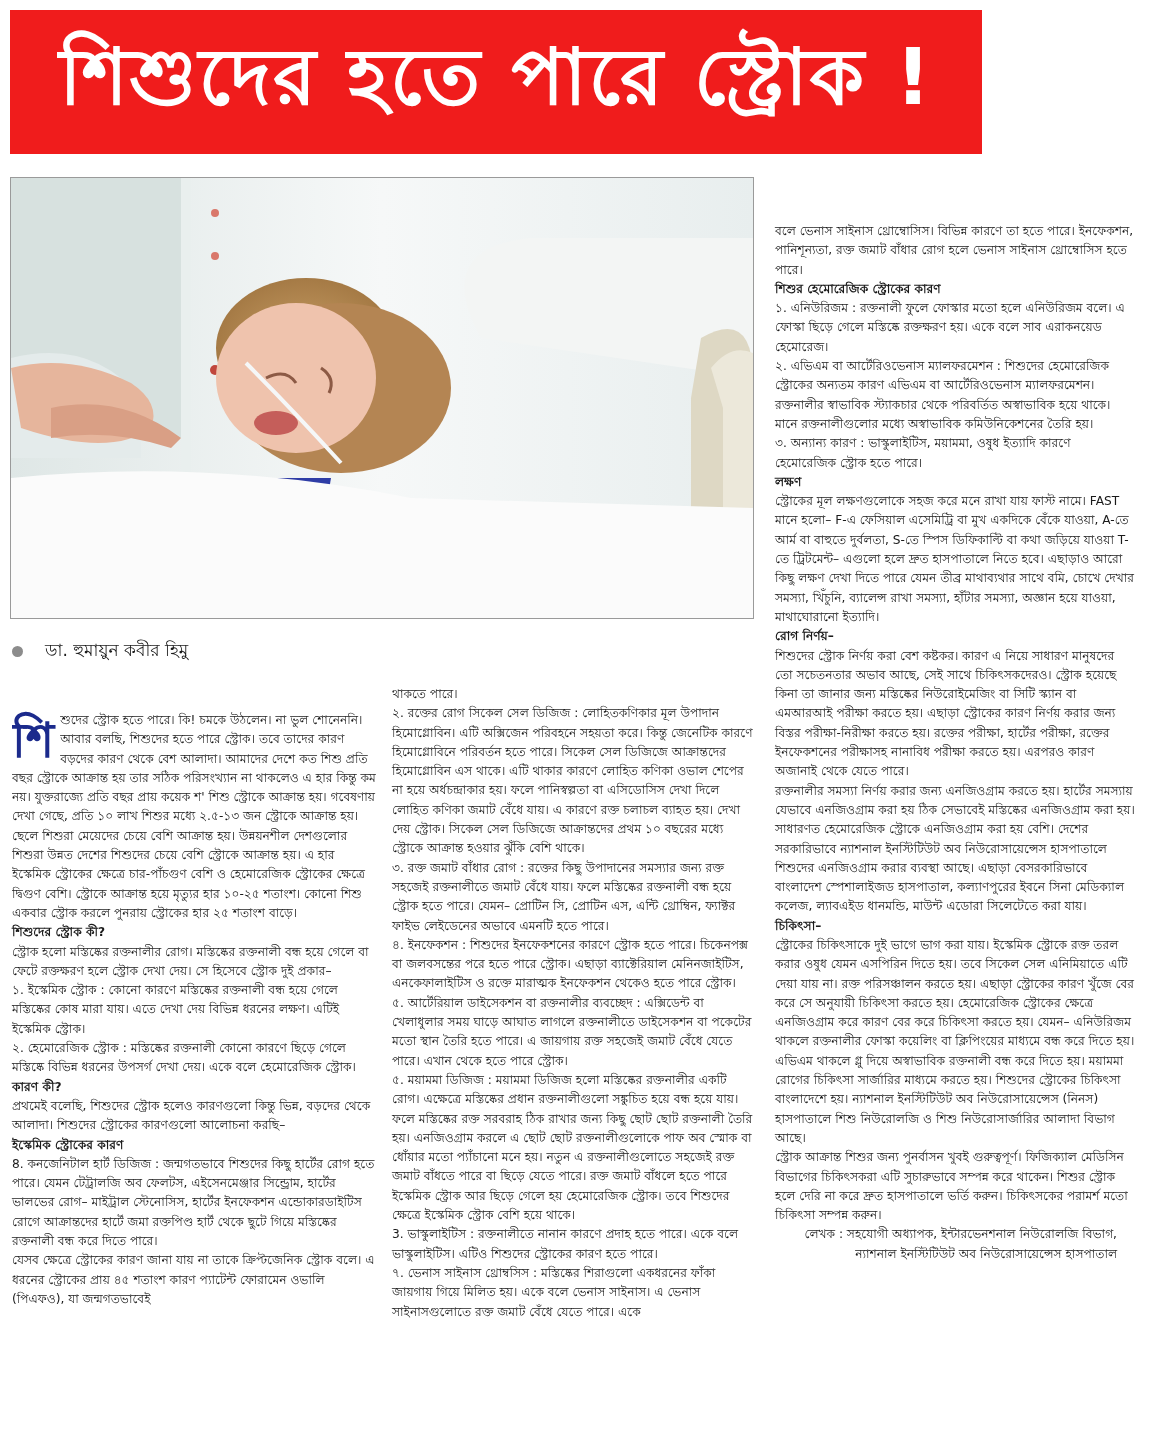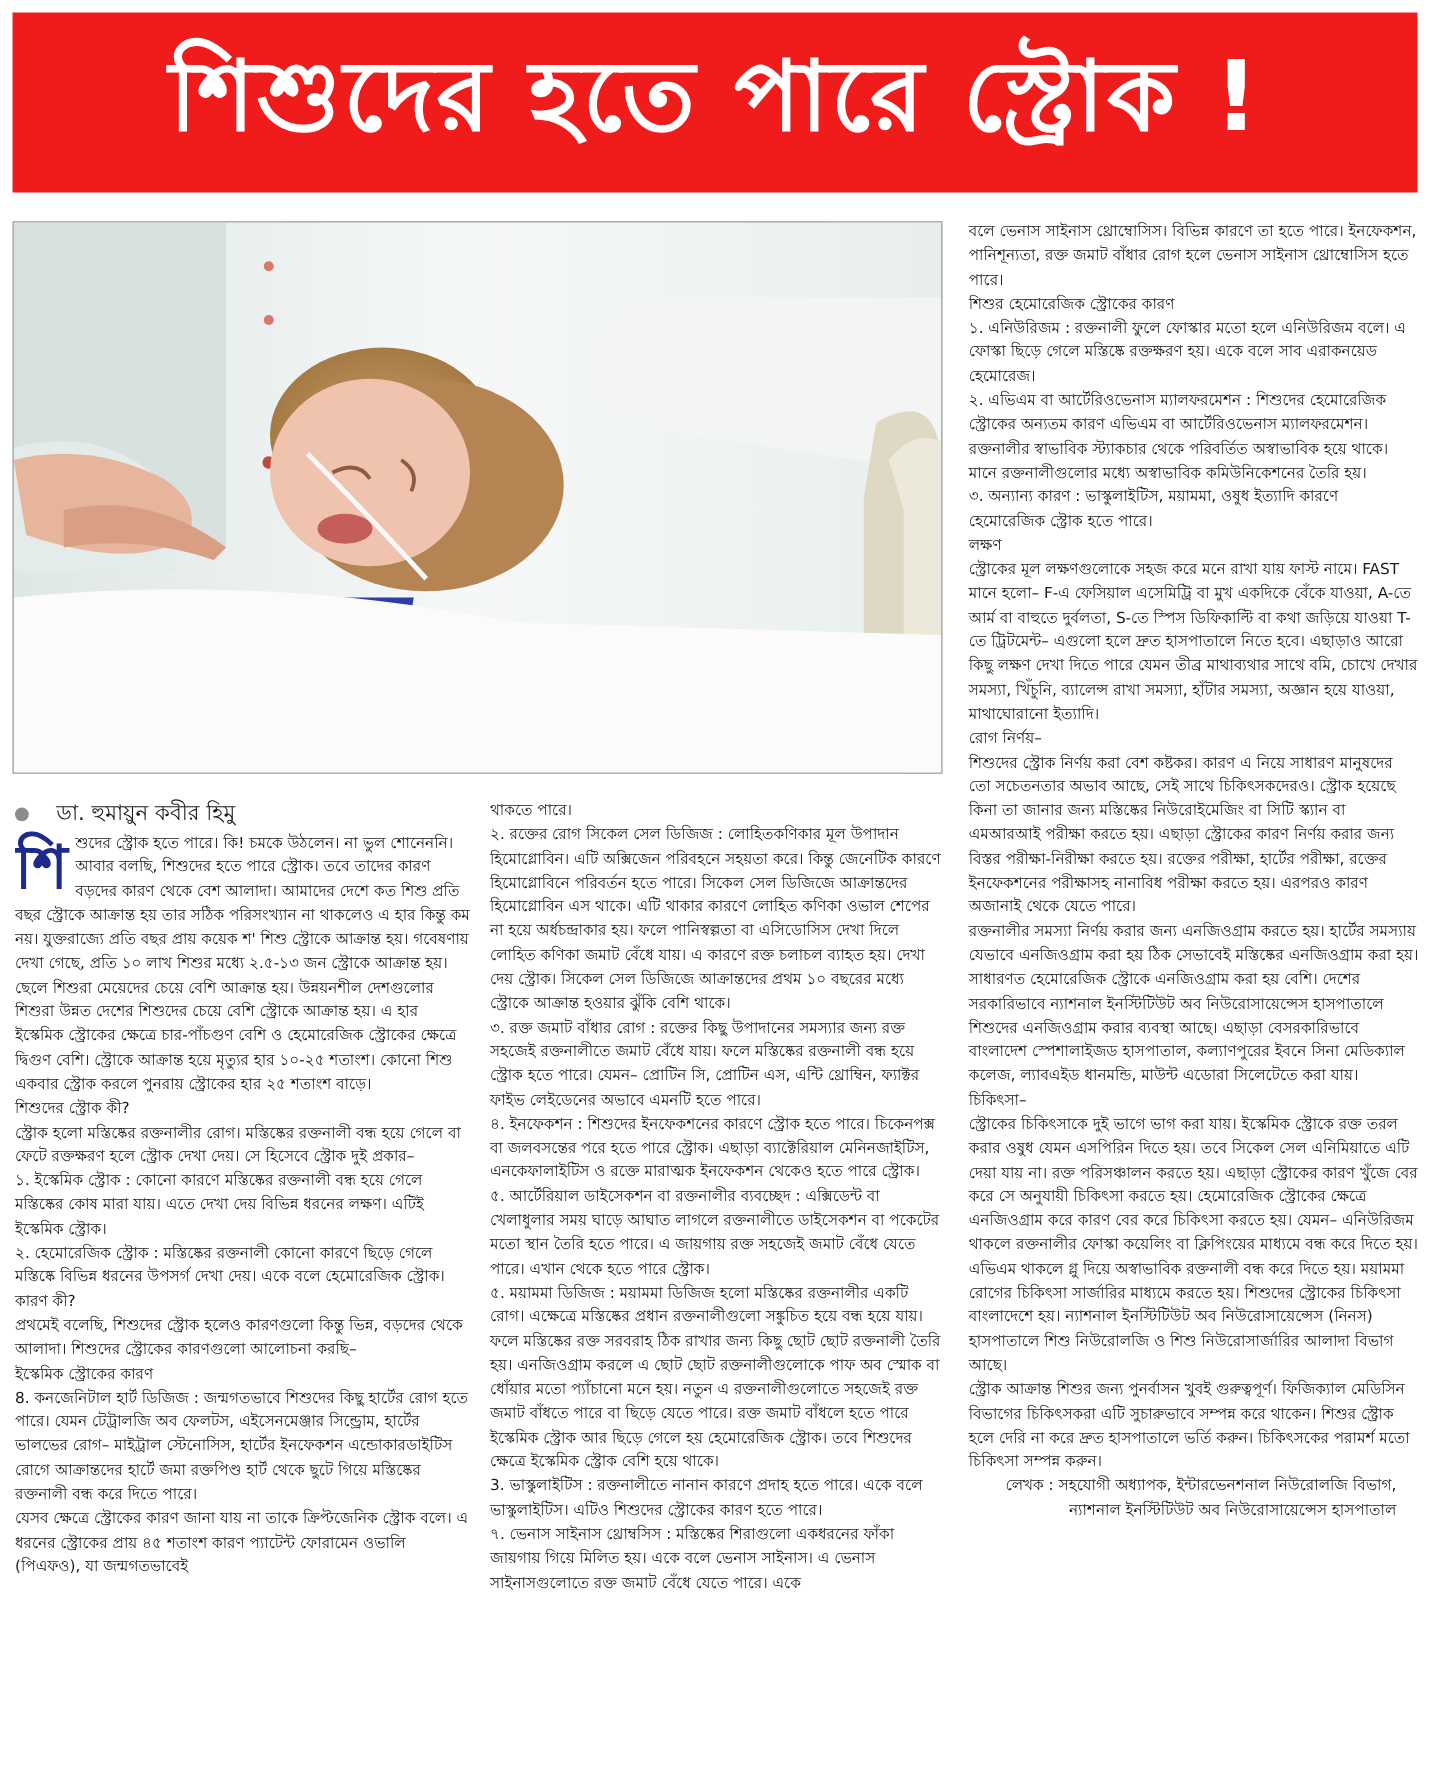--- a/index.html
+++ b/index.html
@@ -1,30 +1,30 @@
 <!DOCTYPE html>
 <html><head>
 <meta charset="utf-8">
 <style>
   html, body { margin: 0; padding: 0; background: #ffffff; }
   body { width: 1154px; height: 1430px; position: relative; overflow: hidden;
          font-family: "DejaVu Sans", "Liberation Sans", sans-serif; color: #1a1a1a; }
 
-  .headline-bar { position: absolute; left: 10px; top: 10px; width: 1124px; height: 144px;
+  .headline-bar { position: absolute; left: 10px; top: 10px; width: 972px; height: 144px;
                   background: #f01c1c; display: flex; align-items: center; justify-content: center; }
   .headline-text { color: #ffffff; font-size: 78px; font-weight: bold; letter-spacing: 2px;
                    font-family: "DejaVu Sans", sans-serif; white-space: nowrap; }
 
   .photo { position: absolute; left: 10px; top: 177px; width: 742px; height: 440px;
            border: 1px solid #9a9a9a; overflow: hidden; background: #eef2f3; }
   .photo svg { display: block; }
 
-  .col { position: absolute; font-size: 12.2px; line-height: 19.3px; text-align: left; }
+  .col { position: absolute; font-size: 12.2px; line-height: 19.3px; text-align: left; margin-top: 46px; }
   .col p { margin: 0; }
-  .col .sub { font-weight: normal; }
+  .col .sub { font-weight: bold; }
   .col1 { left: 12px; top: 665px; width: 365px; }
   .col2 { left: 392px; top: 639px; width: 365px; }
   .col3 { left: 775px; top: 176px; width: 360px; }
 
   .byline { position: absolute; left: 12px; top: 637px; font-size: 17px; font-weight: normal;
             display: flex; align-items: center; gap: 22px; }
   .byline .dot { width: 11px; height: 11px; border-radius: 50%; background: #8c8c8c; display: inline-block; }
 
   .dropcap-wrap { overflow: hidden; }
   .dropcap { float: left; font-size: 48px; line-height: 54px; color: #1b2a8c; font-weight: bold;

